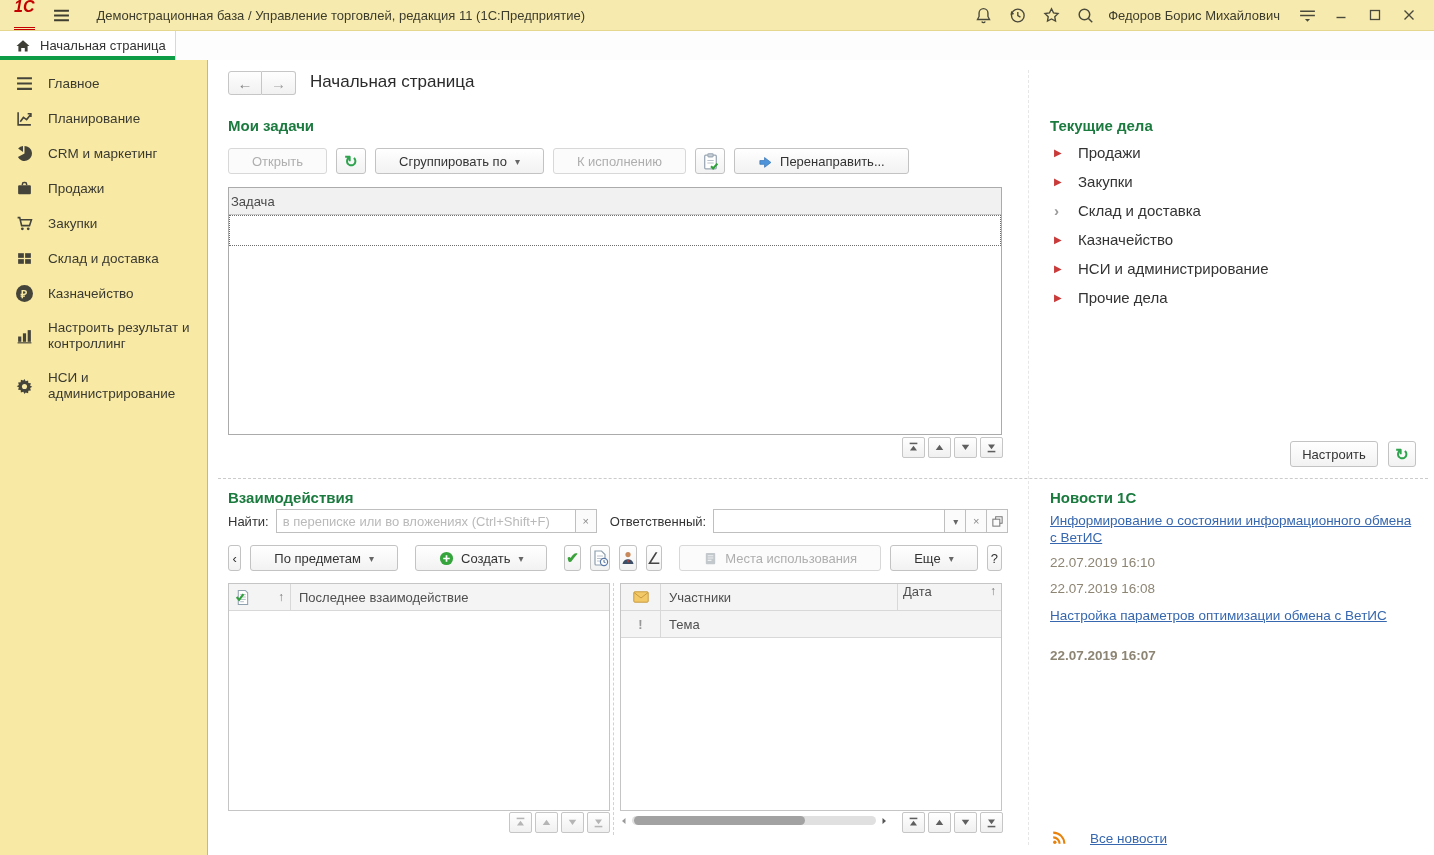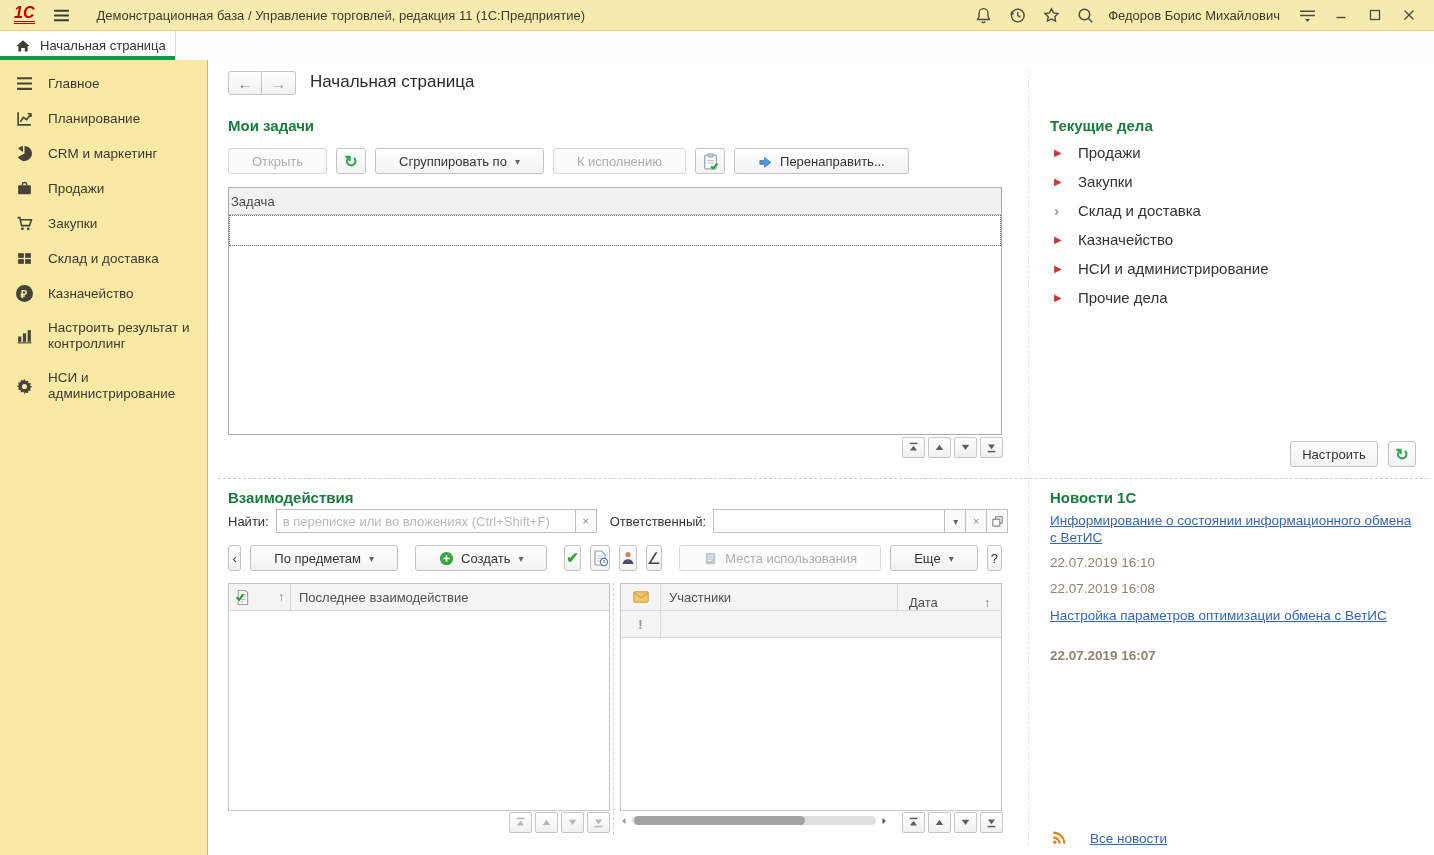--- a/index.html
+++ b/index.html
@@ -1,21 +1,21 @@
 <!DOCTYPE html>
 <html><head>
 <meta charset="utf-8">
 <style>
   * { margin:0; padding:0; box-sizing:border-box; }
   html,body { width:1434px; height:855px; }
   body { font-family:"Liberation Sans",sans-serif; font-size:13px; color:#333; background:#fff; position:relative; overflow:hidden; }
 
   
   .titlebar { position:absolute; left:0; top:0; right:0; height:31px; background:#F7EAAE; border-bottom:1px solid #E6D78E; display:flex; align-items:center; }
-  .logo { color:#C40000; font-weight:bold; font-style:italic; font-size:16px; margin-left:14px; line-height:13px; border-bottom:3px double #C40000; padding:0 1px 2px 0; }
+  .logo { color:#C40000; font-weight:bold; font-style:italic; font-size:16px; margin-left:14px; line-height:13px; border-bottom:3px double #C40000; padding:0 1px 14px 0; }
   .tb-burger { margin-left:18px; display:flex; align-items:center; cursor:pointer; }
   .tb-title { margin-left:26px; color:#3C3C2C; }
   .tb-right { margin-left:auto; display:flex; align-items:center; margin-right:8px; }
   .tb-ic { width:22px; height:22px; display:flex; align-items:center; justify-content:center; margin:0 6px; cursor:pointer; }
   .tb-user { margin:0 10px 0 6px; color:#3C3C2C; cursor:pointer; }
   .win-btn { width:34px; height:24px; display:flex; align-items:center; justify-content:center; cursor:pointer; }
 
   
   .tabbar { position:absolute; left:0; top:31px; right:0; height:29px; background:#FDFDFD; }
   .tab-active { position:absolute; left:0; top:0; width:176px; height:29px; background:#fff; border-right:1px solid #D8D8D8; display:flex; align-items:center; padding-left:15px; cursor:pointer; }
@@ -72,21 +72,21 @@
   .sp { margin-left:8px; }
   .pushR { margin-left:auto; }
 
   .itable { position:absolute; top:523px; height:228px; border:1px solid #C5C5C5; background:#fff; }
   #ltable { left:20px; width:382px; }
   #rtable { left:412px; width:382px; }
   .t-row { height:27px; display:flex; align-items:center; background:#F4F4F4; border-bottom:1px solid #D8D8D8; color:#4F4F4F; }
   .cell-ic { width:40px; min-width:40px; height:100%; border-right:1px solid #D8D8D8; display:flex; align-items:center; justify-content:center; gap:4px; }
   .lt-c1 { width:62px; min-width:62px; height:100%; border-right:1px solid #D8D8D8; display:flex; align-items:center; justify-content:space-between; padding:0 6px; }
   .cell-tx { flex:1; padding:0 8px; display:flex; align-items:center; }
-  .cell-date { width:104px; min-width:104px; height:100%; border-left:1px solid #D8D8D8; display:flex; align-items:flex-end; justify-content:space-between; padding:0 11px;margin-left:39px; }
+  .cell-date { width:104px; min-width:104px; height:100%; border-left:1px solid #D8D8D8; display:flex; align-items:flex-start; justify-content:space-between; padding:0 5px;margin-left:39px; }
   .sort { color:#777; font-size:12px; }
   .excl { color:#979797; font-weight:bold; font-size:13px; }
   #vdash { position:absolute; left:405px; top:523px; height:252px; border-left:1px dashed #D2D2D2; }
   #lt-nav { position:absolute; left:301px; top:752px; }
   #rt-nav { position:absolute; left:694px; top:752px; }
   #hscroll { position:absolute; left:412px; top:754px; width:268px; height:13px; display:flex; align-items:center; gap:4px; }
   .sb-track { flex:1; height:9px; background:#E0E0E0; border-radius:5px; position:relative; }
   .sb-thumb { position:absolute; left:2px; top:0; height:9px; width:70%; background:#A2A2A2; border-radius:5px; cursor:pointer; }
 
   
@@ -480,20 +480,21 @@
       <span class="cell-tx">Участники</span>
       <span class="cell-date">
           <span>Дата</span>
           <span class="sort">↑</span>
         </span>
     </div>
     <div class="t-row">
       <span class="cell-ic">
           <span class="excl">!</span>
         </span>
+      <span class="cell-tx">Тема</span>
     </div>
   </div>
 
   <div class="tnav" id="lt-nav">
     <span class="nb light">
         <svg width="11" height="11" viewBox="0 0 10 10">
           <path d="M1.5 1.3h7" stroke="currentColor" stroke-width="1.4"></path>
           <path d="M5 3.4l3.2 4.4H1.8z" fill="currentColor"></path>
         </svg>
       </span>

